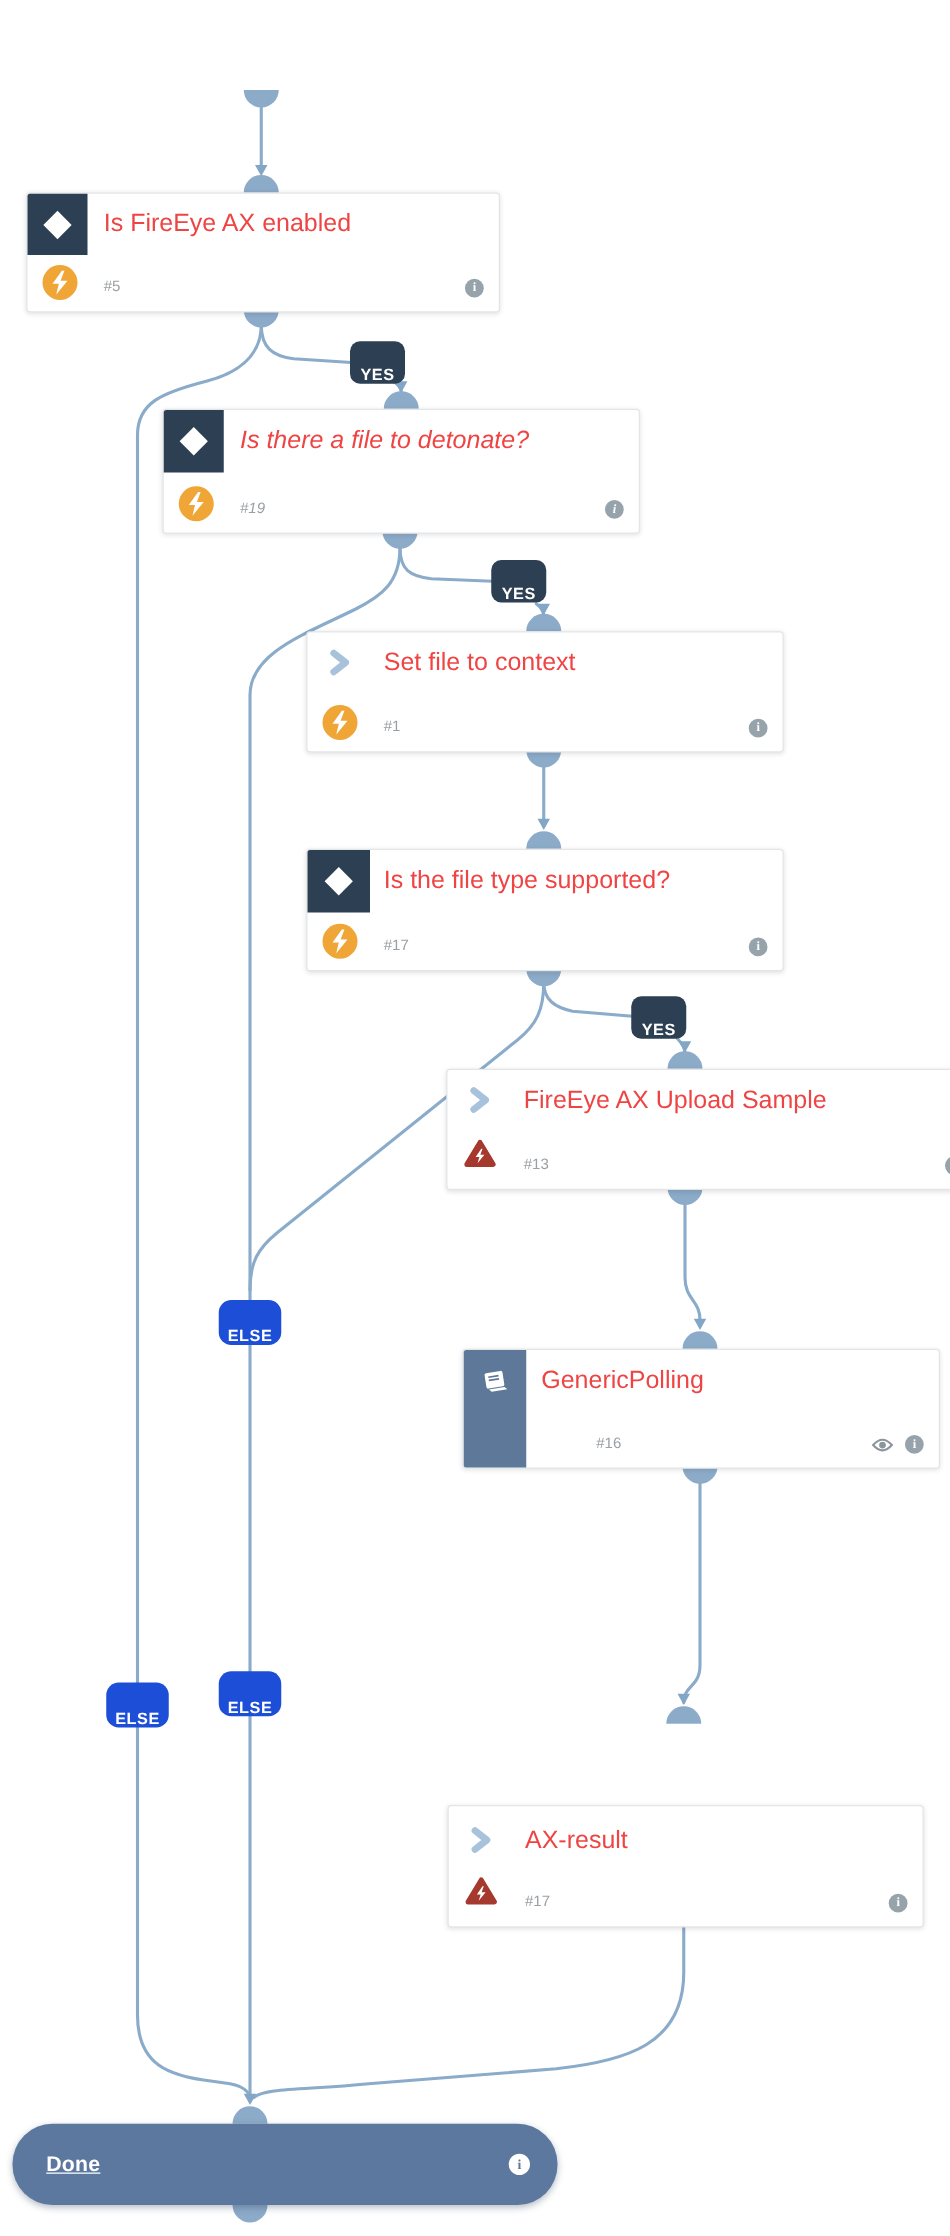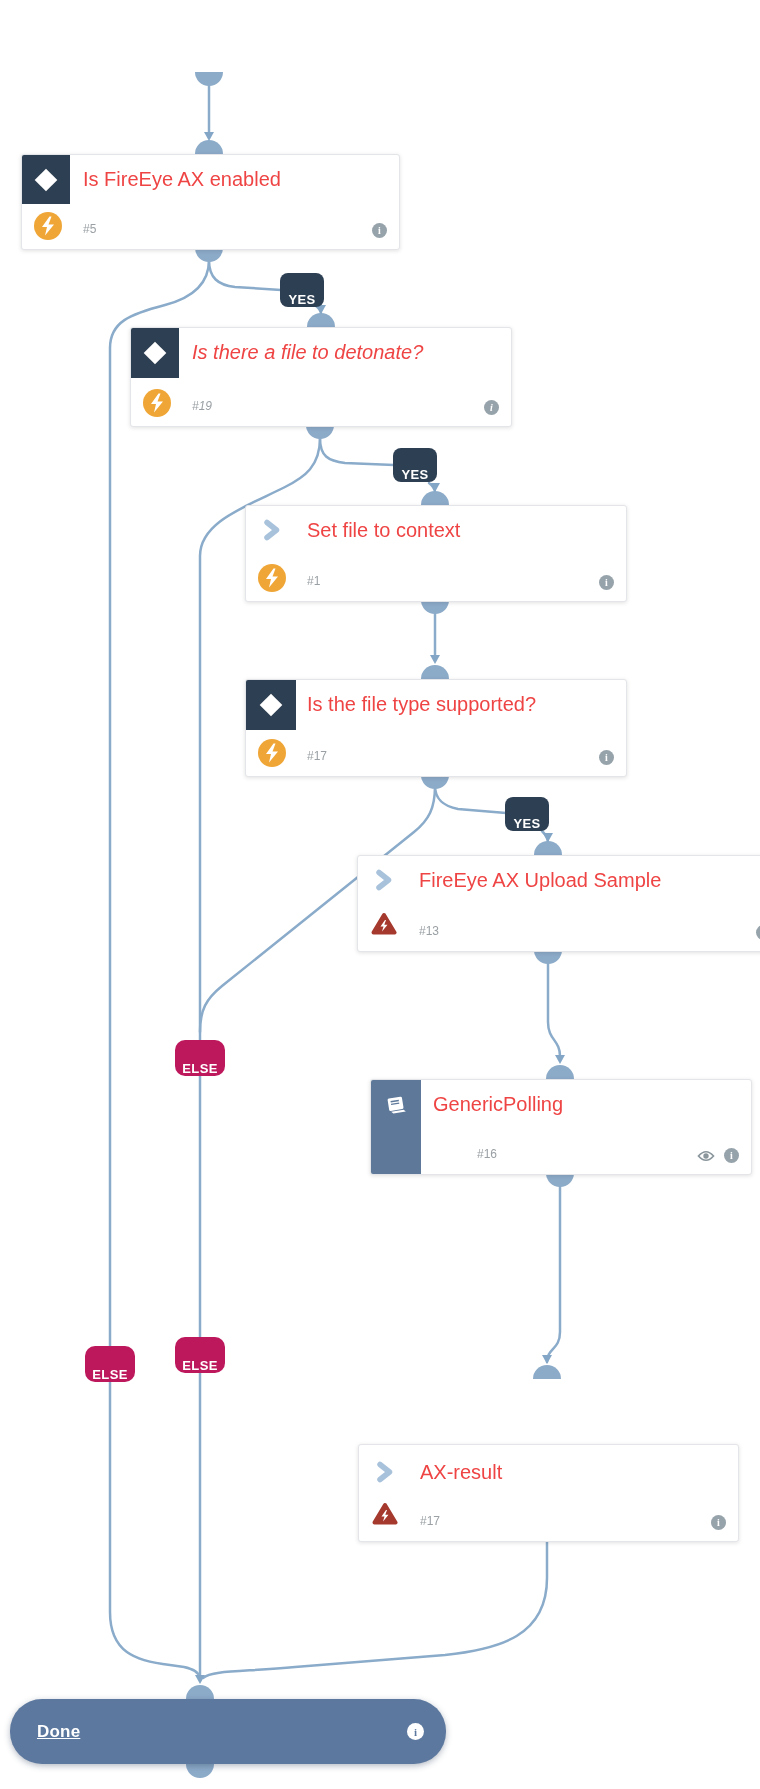--- a/index.html
+++ b/index.html
@@ -53,21 +53,21 @@
     font-family:"Liberation Serif",serif;
   }
   .info-dot.lite{width:17px;height:17px;background:#fff;color:#5c789e;font-size:11px;}
 
   
   .badge{
     position:absolute;z-index:5;color:#fff;font-weight:700;font-size:13px;letter-spacing:.4px;
     display:flex;align-items:flex-end;justify-content:center;
   }
   .badge.yes{background:#2d3f52;width:44px;height:34px;border-radius:8px;}
-  .badge.else{background:#be185d;width:50px;height:36px;border-radius:10px;}
+  .badge.else{background:#1d4ed8;width:50px;height:36px;border-radius:10px;}
 </style>
 </head>
 <body>
 
 <div id="canvas">
 
   <svg class="wires" width="760" height="1789" viewBox="0 0 760 1789">
     <path class="wire" d="M209,84 L209,134"></path>
     <path class="wire" d="M209,260 C209,278 218,285 235,287 L281,290"></path>
     <path class="wire" d="M316,306 C320,309 321,311 321,314"></path>

